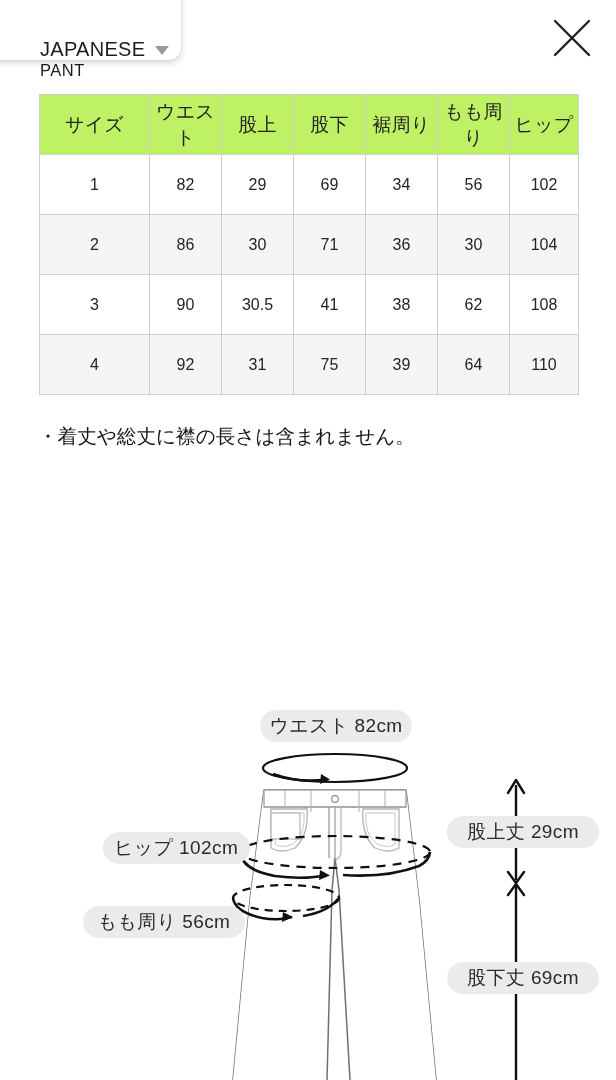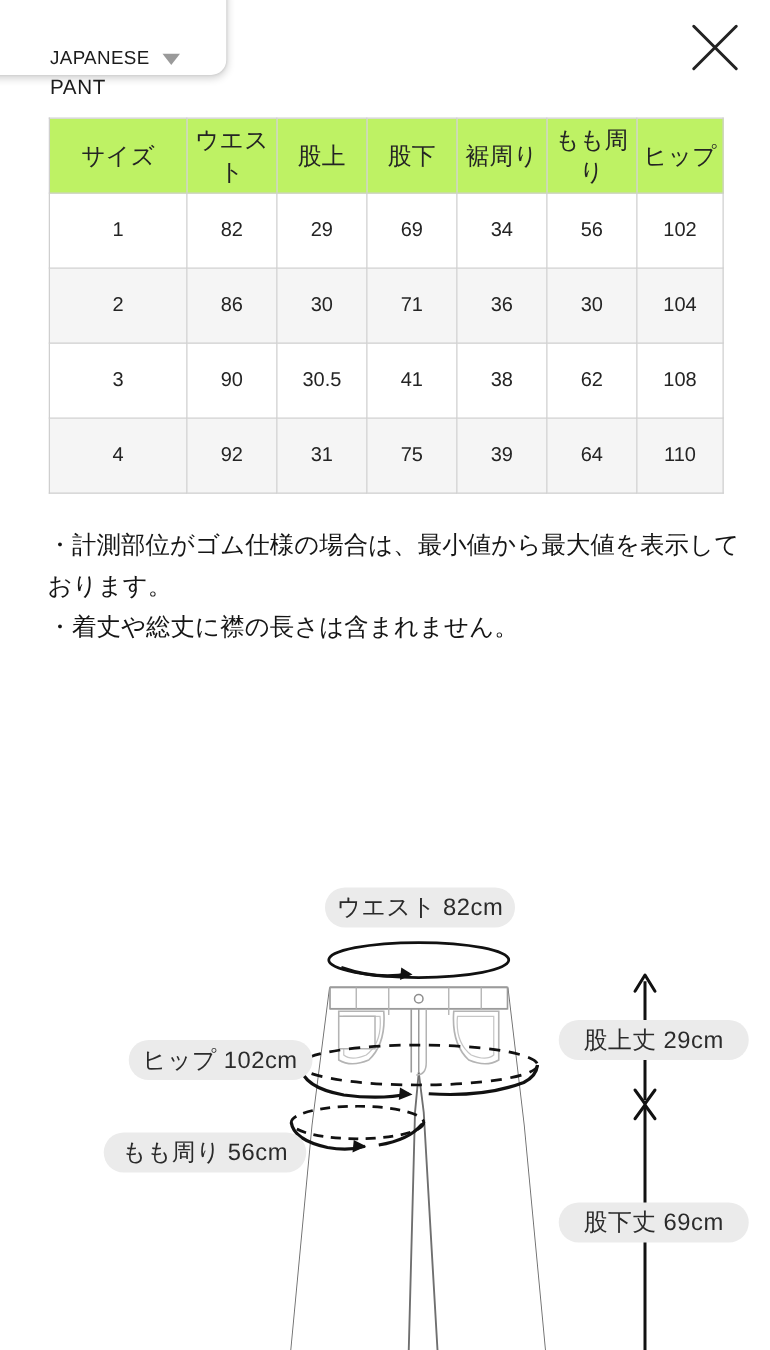--- a/index.html
+++ b/index.html
@@ -35,21 +35,21 @@
     position: absolute;
     left: 40px;
     top: 38px;
     display: flex;
     align-items: center;
     gap: 10px;
     cursor: pointer;
     z-index: 21;
   }
   .lang-label {
-    font-size: 15px;
+    font-size: 20px;
     letter-spacing: 0.3px;
     color: #1c1c1c;
     white-space: nowrap;
   }
   .lang-caret {
     width: 0; height: 0;
     border-left: 7px solid transparent;
     border-right: 7px solid transparent;
     border-top: 9px solid #9a9a9a;
     margin-top: 2px;
@@ -216,21 +216,20 @@
         <td>31</td>
         <td>75</td>
         <td>39</td>
         <td>64</td>
         <td>110</td>
       </tr>
     </tbody>
   </table>
 
   <div class="notes">
-    <p>・計測部位がゴム仕様の場合は、最小値から最大値を表示しております。</p>
     <p>・着丈や総丈に襟の長さは含まれません。</p>
   </div>
 
   <div class="diagram">
     <svg width="616" height="390" viewBox="0 0 616 390">
 
       <g>
 
         <path d="M 237 100 L 223 210 L 206 390" fill="#ffffff" stroke="#6f6f6f" stroke-width="1.5"></path>
 

